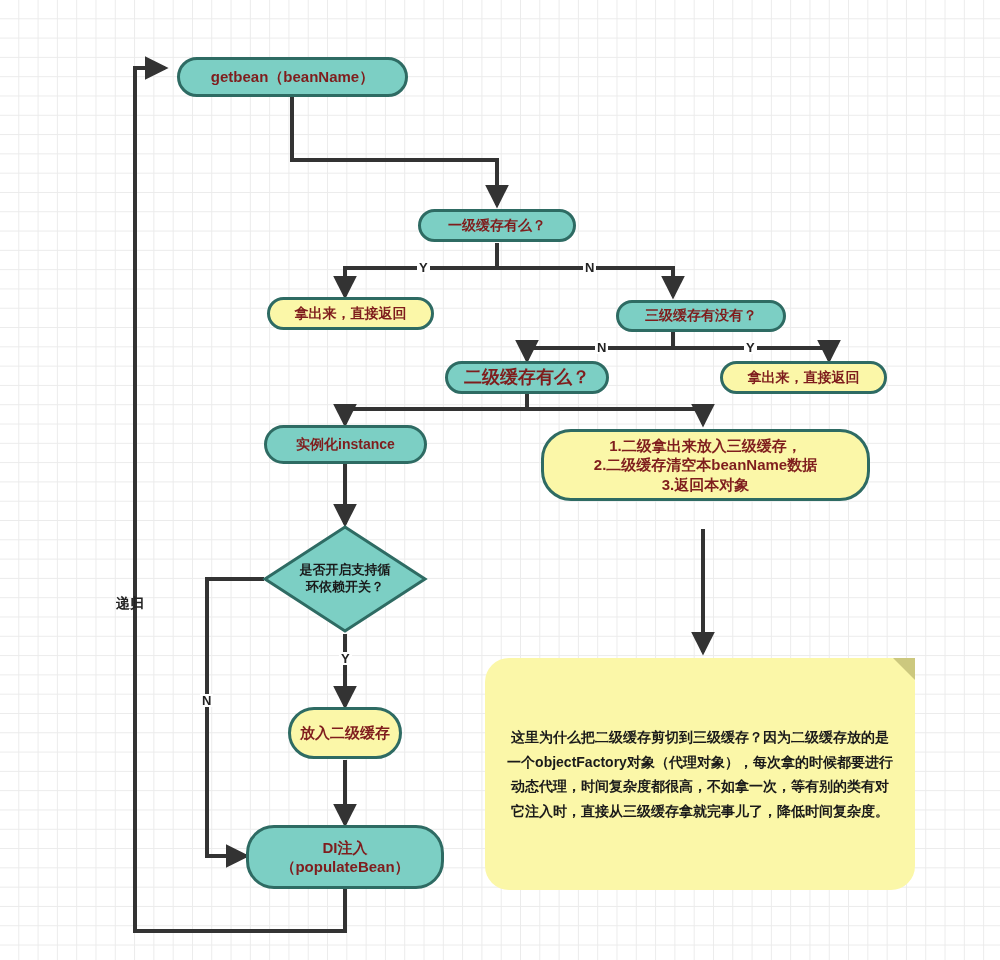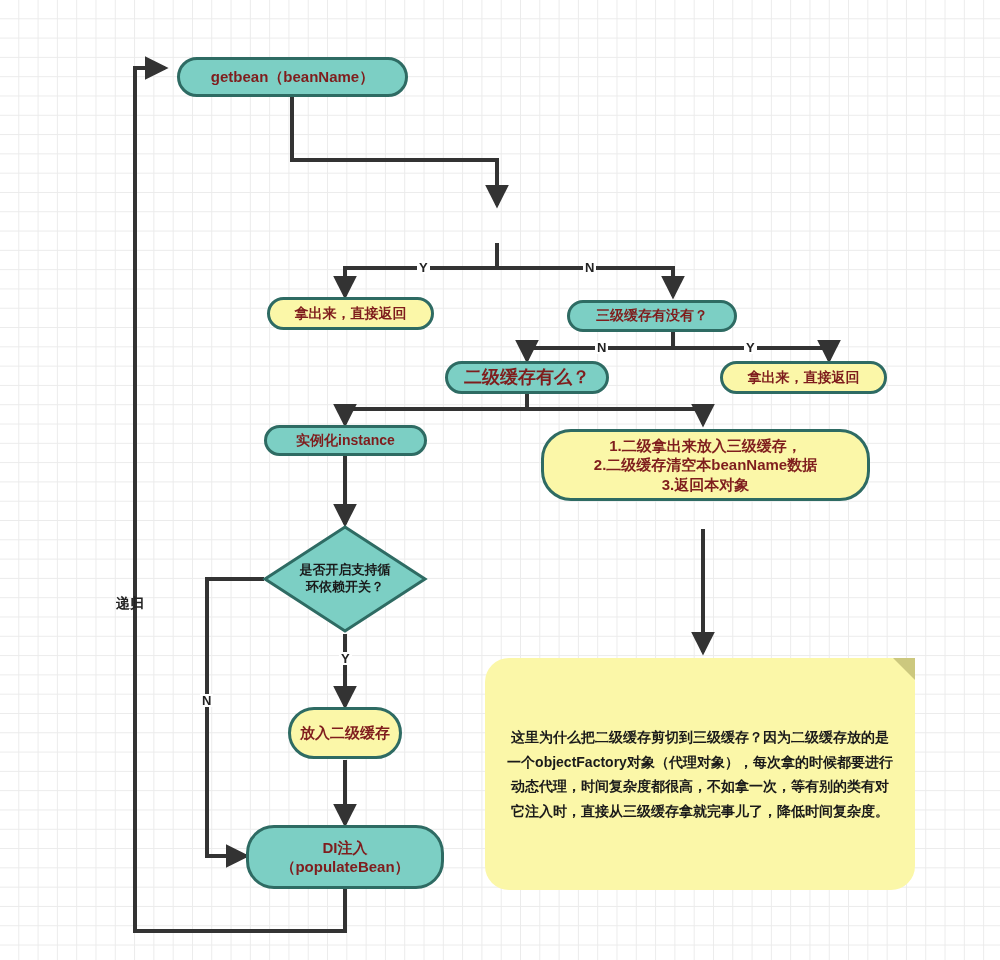--- a/index.html
+++ b/index.html
@@ -146,30 +146,31 @@
   <div class="edge-label" style="left:417px; top:261px;">Y</div>
   <div class="edge-label" style="left:583px; top:261px;">N</div>
   <div class="edge-label" style="left:595px; top:341px;">N</div>
   <div class="edge-label" style="left:744px; top:341px;">Y</div>
   <div class="edge-label" style="left:339px; top:652px;">Y</div>
   <div class="edge-label" style="left:200px; top:694px;">N</div>
   <div class="edge-label cjk" style="left:114px; top:596px;">递归</div>
 
   <div class="node teal pill" style="left:177px; top:57px; width:231px; height:40px; font-size:15px;">getbean（beanName）</div>
 
+  <div class="node teal pill" style="left:418px; top:209px; width:158px; height:33px; font-size:14px;">一级缓存有么？</div>
 
   <div class="node yellow pill" style="left:267px; top:297px; width:167px; height:33px; font-size:14px;">拿出来，直接返回</div>
 
-  <div class="node teal pill" style="left:567px; top:300px; width:170px; height:32px; font-size:14px;">三级缓存有没有？</div>
+  <div class="node teal pill" style="left:616px; top:300px; width:170px; height:32px; font-size:14px;">三级缓存有没有？</div>
 
   <div class="node teal pill" style="left:445px; top:361px; width:164px; height:33px; font-size:18px;">二级缓存有么？</div>
 
   <div class="node yellow pill" style="left:720px; top:361px; width:167px; height:33px; font-size:14px;">拿出来，直接返回</div>
 
-  <div class="node teal pill" style="left:264px; top:425px; width:163px; height:31px; font-size:14px;">实例化instance</div>
+  <div class="node teal pill" style="left:264px; top:425px; width:163px; height:39px; font-size:14px;">实例化instance</div>
 
   <div class="node yellow round" style="left:541px; top:429px; width:329px; height:72px; font-size:15px; border-radius:30px;">1.二级拿出来放入三级缓存，
 2.二级缓存清空本beanName数据
 3.返回本对象</div>
 
   <div class="diamond-wrap" style="left:262px; top:524px; width:166px; height:110px;">
     <svg width="166" height="110" viewBox="0 0 166 110">
       <polygon points="83,3 163,55 83,107 3,55" fill="#7ccfc4" stroke="#2e6b63" stroke-width="3"></polygon>
     </svg>
     <div class="diamond-label" style="font-size:13px;">是否开启支持循

